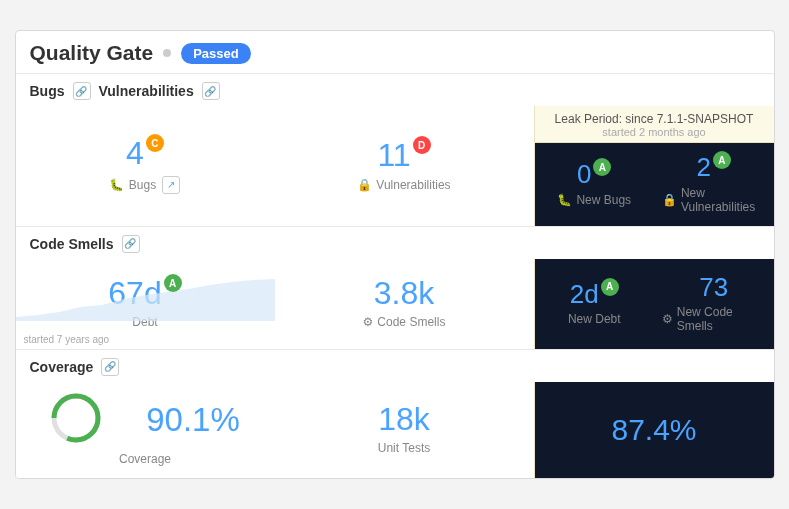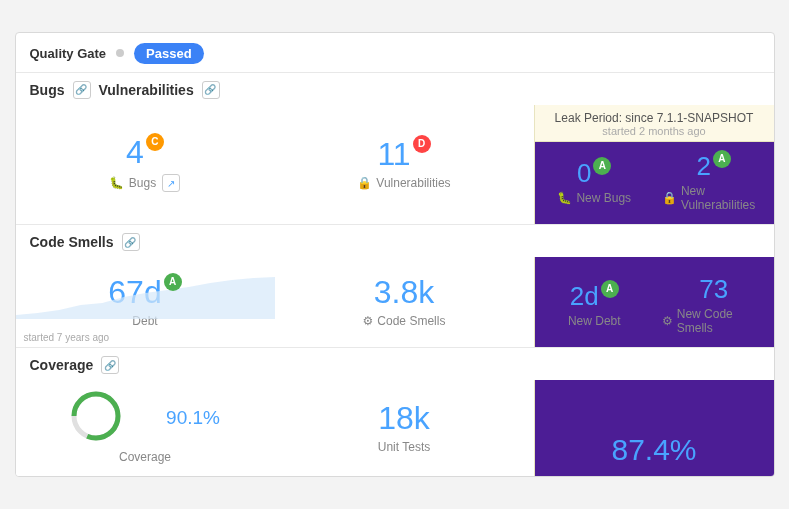--- a/index.html
+++ b/index.html
@@ -21,21 +21,21 @@
       overflow: hidden;
     }
     .card-header {
       display: flex;
       align-items: center;
       padding: 10px 14px 8px 14px;
       border-bottom: 1px solid #e8e8e8;
       gap: 10px;
     }
     .header-title {
-      font-size: 13px;
+      font-size: 21px;
       font-weight: 600;
       color: #333;
     }
     .header-dot {
       width: 8px;
       height: 8px;
       background: #ccc;
       border-radius: 50%;
       display: inline-block;
     }
@@ -84,24 +84,23 @@
       min-height: 90px;
     }
     .metrics-left {
       flex: 1;
       display: flex;
       background: #fff;
       position: relative;
     }
     .metrics-right {
       width: 240px;
-      background: #4c1d95;
+      background: #0f172a;
       border-left: 1px solid #e8e4c0;
       display: flex;
-      align-items: flex-end;
     }
 
     .metric-cell {
       flex: 1;
       display: flex;
       flex-direction: column;
       align-items: center;
       justify-content: center;
       padding: 10px 8px 12px 8px;
       position: relative;
@@ -381,21 +380,21 @@
       <div class="metrics-left">
 
         <div class="metric-cell">
           <div style="display:flex;align-items:center;gap:8px;">
             <div class="coverage-circle">
               <svg width="52" height="52" viewBox="0 0 52 52">
                 <circle cx="26" cy="26" r="22" fill="none" stroke="#e0e0e0" stroke-width="5"></circle>
                 <circle cx="26" cy="26" r="22" fill="none" stroke="#4caf50" stroke-width="5" stroke-dasharray="124.4" stroke-dashoffset="12.4" transform="rotate(-90 26 26)"></circle>
               </svg>
             </div>
-            <div class="metric-value" style="font-size:19px;margin-left:36px;">90.1%</div>
+            <div class="metric-value" style="font-size:33px;margin-left:36px;">90.1%</div>
           </div>
           <div class="metric-label">Coverage</div>
         </div>
 
         <div class="metric-cell">
           <div class="metric-value">18k</div>
           <div class="metric-label">Unit Tests</div>
         </div>
       </div>
 

